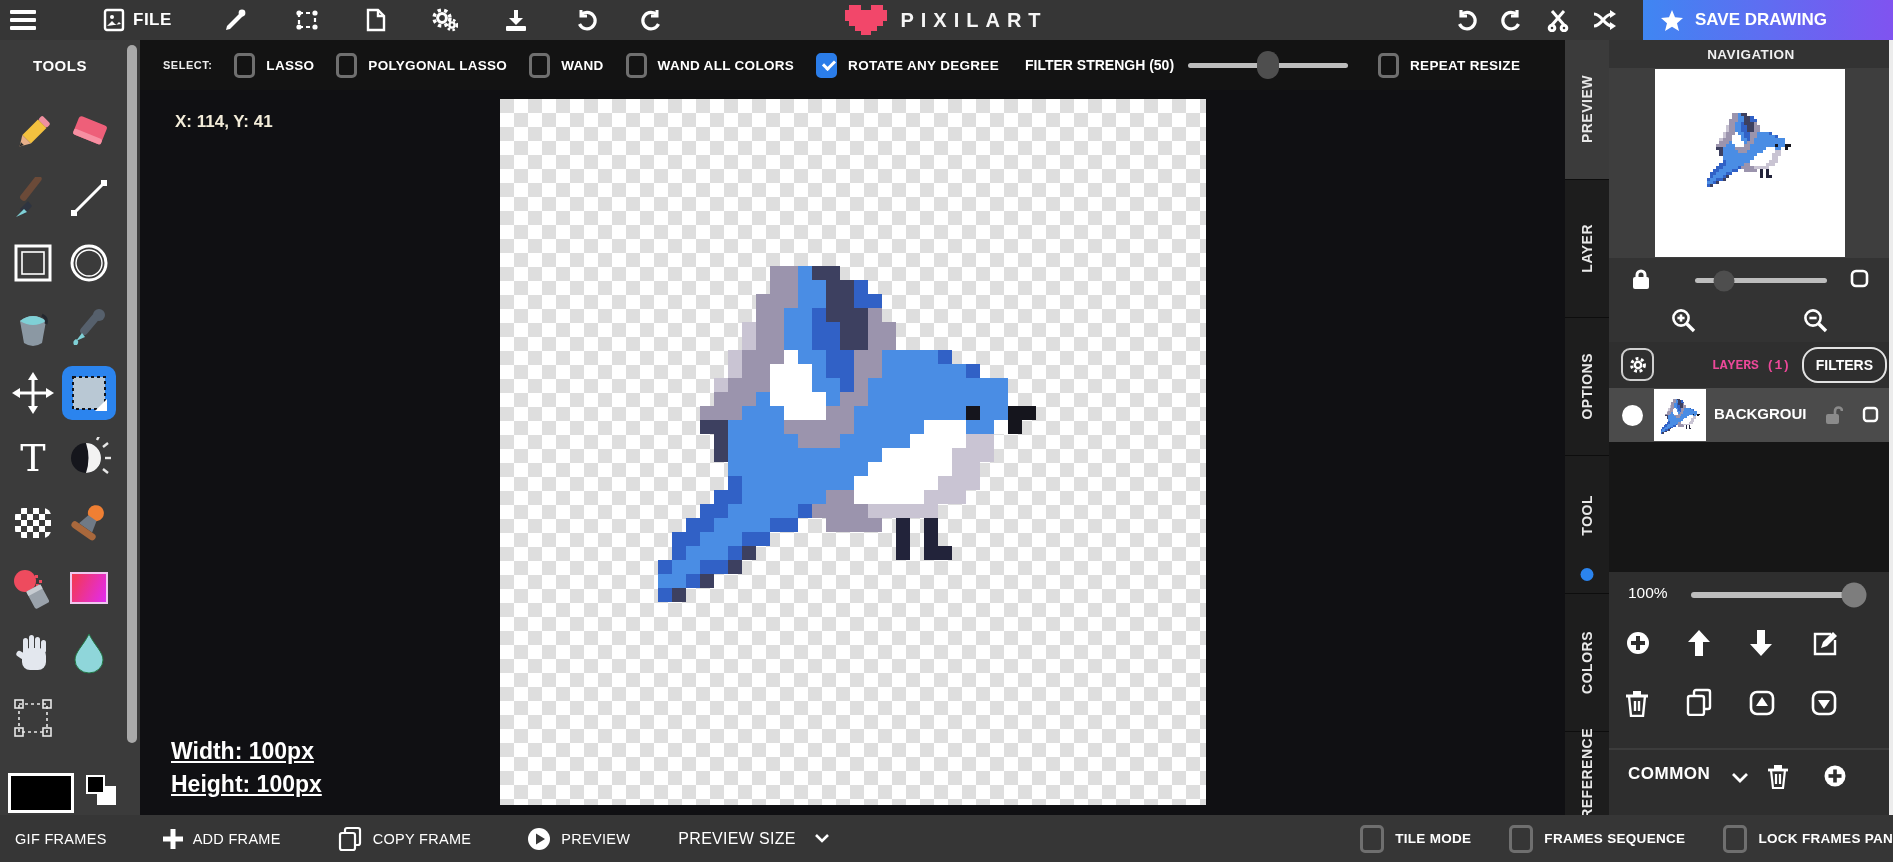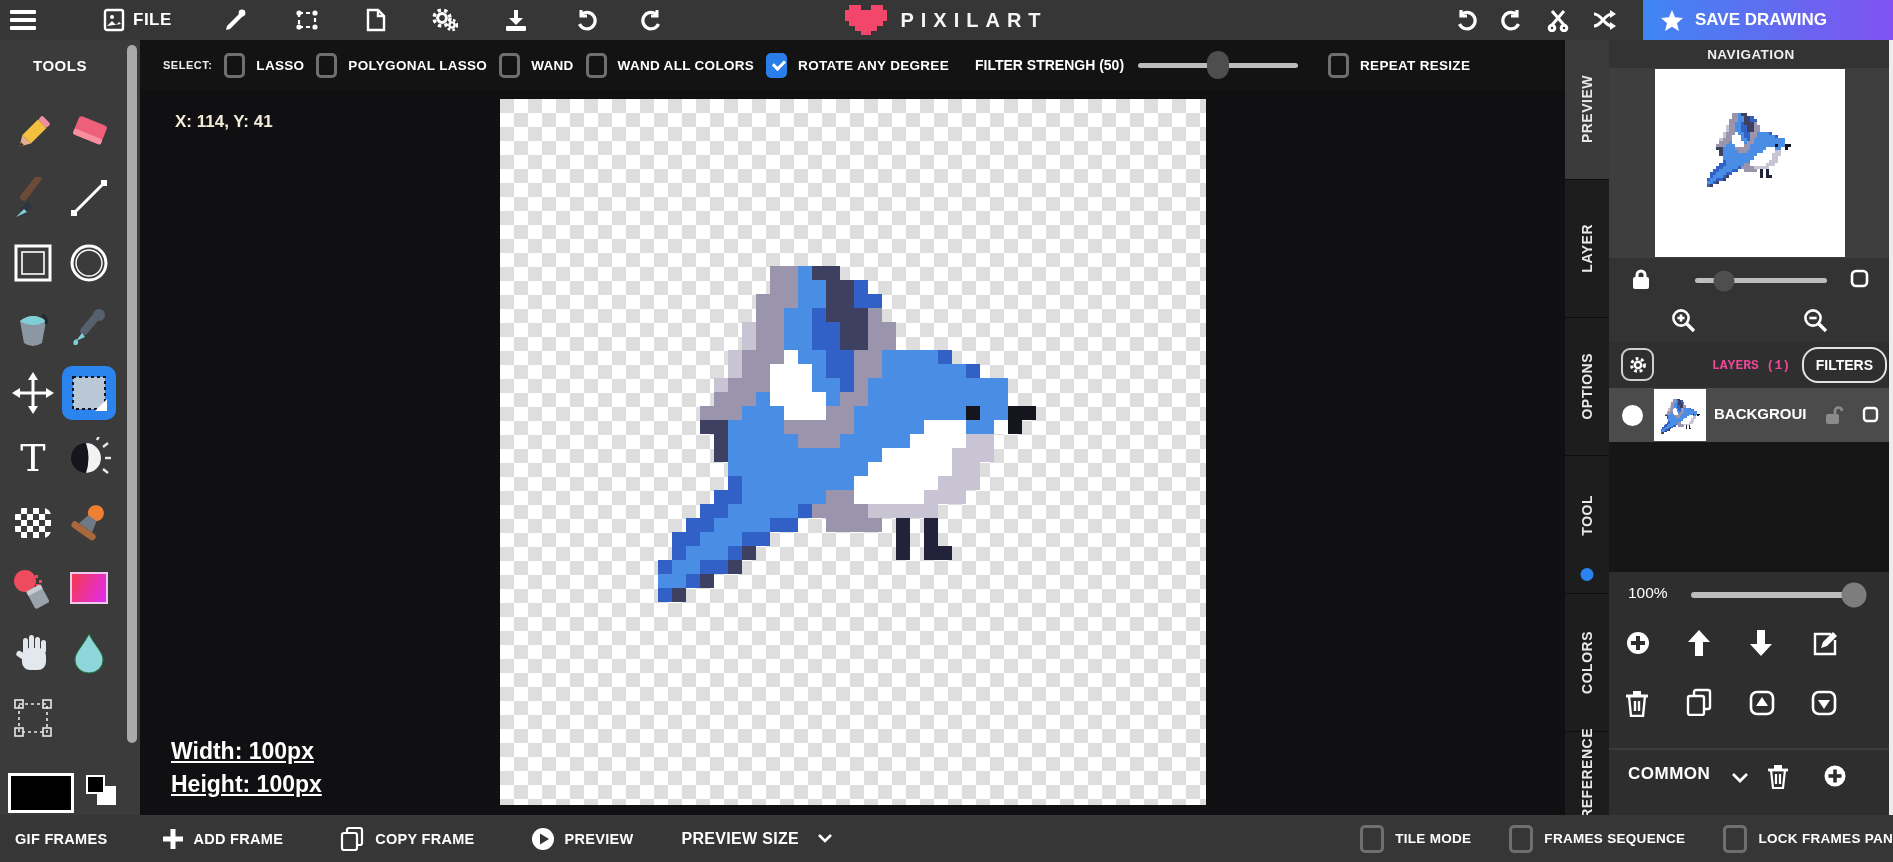--- a/index.html
+++ b/index.html
@@ -37,21 +37,21 @@
   .swatch-primary { position:absolute; left:0; top:0; width:66px; height:40px; background:#000;
     border:3px solid #fff; cursor:pointer; }
   .swatch-secondary { position:absolute; left:78px; top:2px; width:30px; height:30px; cursor:pointer; }
   .swatch-secondary .w { position:absolute; right:0; bottom:0; width:19px; height:19px; background:#fff; }
   .swatch-secondary .b { position:absolute; left:0; top:0; width:19px; height:19px; background:#000; border:2px solid #fff; }
 
   
   .selectbar { position:absolute; left:140px; top:40px; width:1425px; height:50px; background:#131313;
     display:flex; align-items:center; color:#fff; z-index:10; }
   .select-label { font-size:11px; font-weight:bold; letter-spacing:.5px; margin-left:23px; color:#eee; }
-  .cb { display:flex; align-items:center; gap:11px; margin-left:12px; cursor:pointer; }
+  .cb { display:flex; align-items:center; gap:11px; margin-left:22px; cursor:pointer; }
   .cb .box { width:21px; height:25px; border:3px solid #6f6f6f; border-radius:5px; background:transparent;
     position:relative; flex:0 0 auto; }
   .cb .box.on { background:#2b7de9; border-color:#2b7de9; }
   .cb .box.on::after { content:""; position:absolute; left:4px; top:4px; width:9px; height:5px;
     border-left:3px solid #fff; border-bottom:3px solid #fff; transform:rotate(-45deg); }
   .cb-label { font-size:13.5px; font-weight:bold; letter-spacing:.3px; white-space:nowrap; }
   .filter-label { font-size:14px; font-weight:bold; margin-left:26px; white-space:nowrap; }
   .hslider { position:relative; height:5px; background:#bdbdbd; border-radius:3px; margin-left:14px; }
   .hslider .thumb { position:absolute; top:50%; transform:translate(-50%,-50%); background:#4e4e4e;
     border-radius:50%; cursor:pointer; }
@@ -106,21 +106,21 @@
   .opacity-slider { position:absolute; left:68px; top:20px; width:168px; height:6px; }
   .opacity-slider .thumb { width:25px; height:25px; left:97%; background:#7d7d7d; }
   .opt-divider { position:absolute; left:0; top:176px; width:100%; border-top:2px solid #3c3c3c; }
   .common-label { position:absolute; left:19px; top:192px; color:#fff; font-size:17px; font-weight:bold; letter-spacing:.5px; }
   .rscroll { position:absolute; right:0; top:0; width:4px; height:775px; background:#ececec; }
 
   
   .bottombar { position:absolute; left:0; top:815px; width:1893px; height:47px; background:#363636;
     display:flex; align-items:center; color:#fff; z-index:40; }
   .bb-item { display:flex; align-items:center; gap:10px; cursor:pointer; white-space:nowrap; }
-  .bb-label { font-size:14.5px; font-weight:bold; letter-spacing:.3px; }
+  .bb-label { font-size:14.5px; font-weight:normal; letter-spacing:.3px; }
   .bb-right { position:absolute; right:0; top:0; height:47px; display:flex; align-items:center; }
   .bb-right .cb { margin-left:38px; }
   .bb-right .cb .box { width:24px; height:28px; }
 </style>
 </head>
 <body>
 
 <div class="topbar">
   <div class="tb-left">
     <div class="tb-btn menu">

